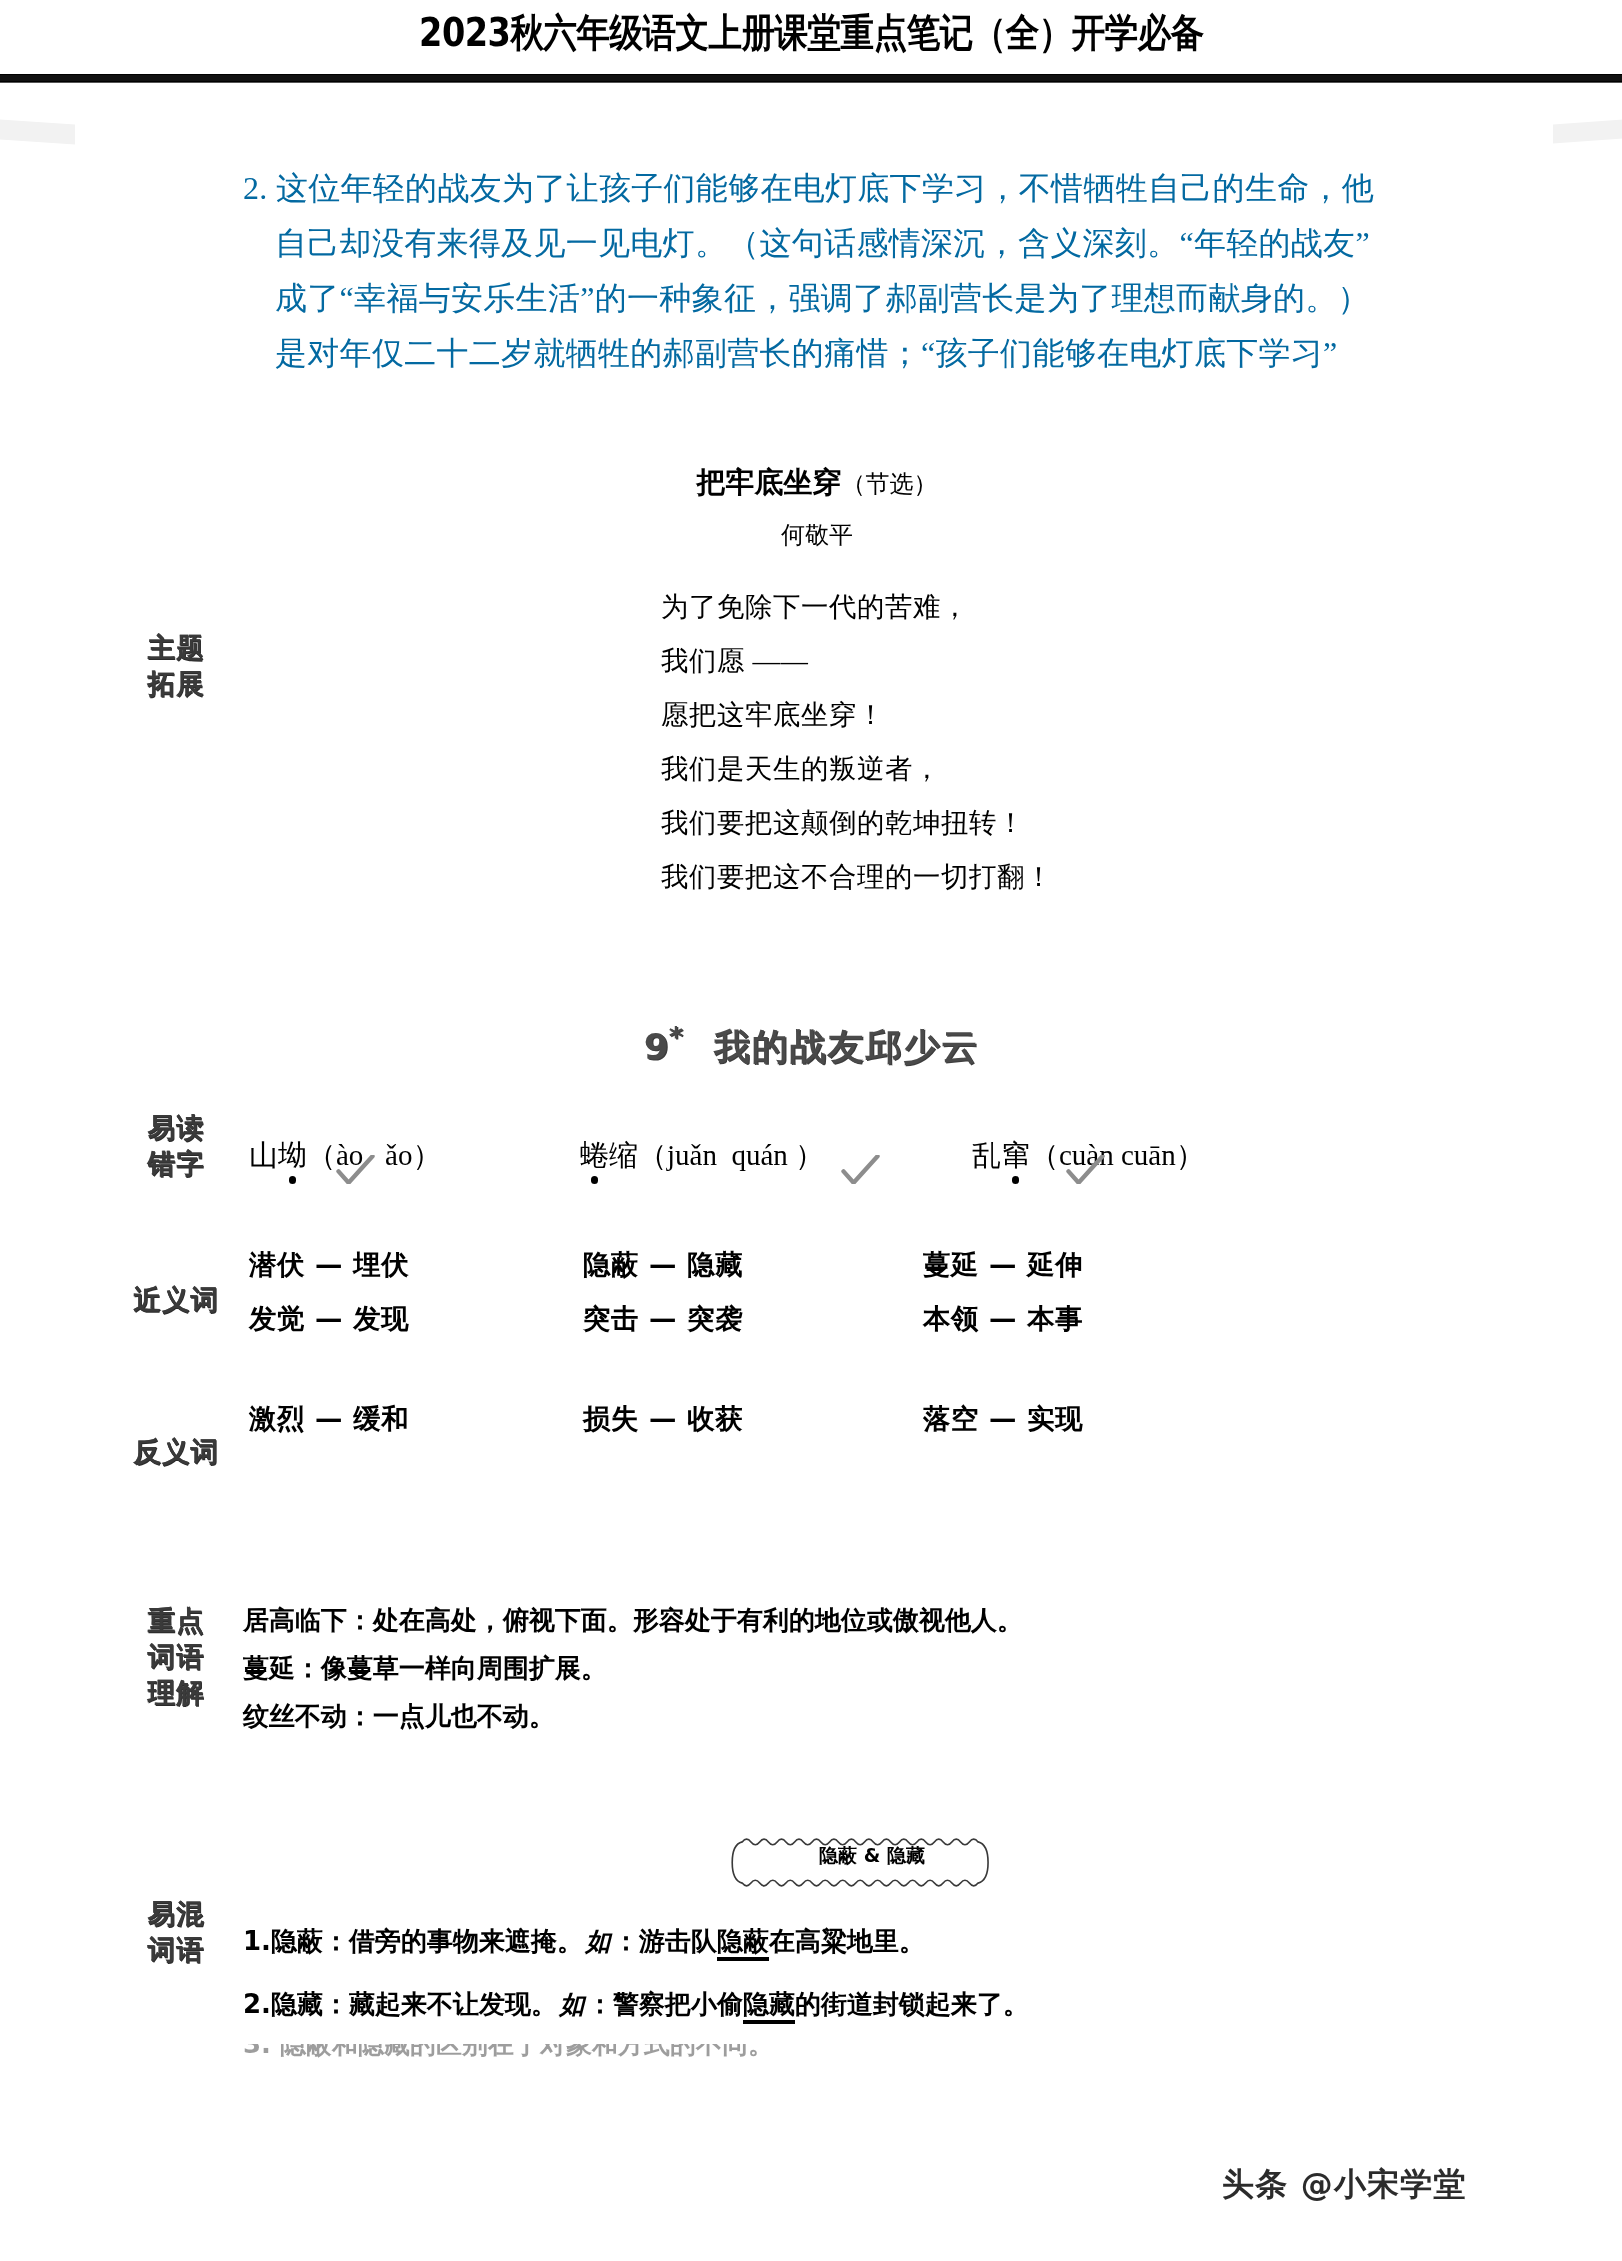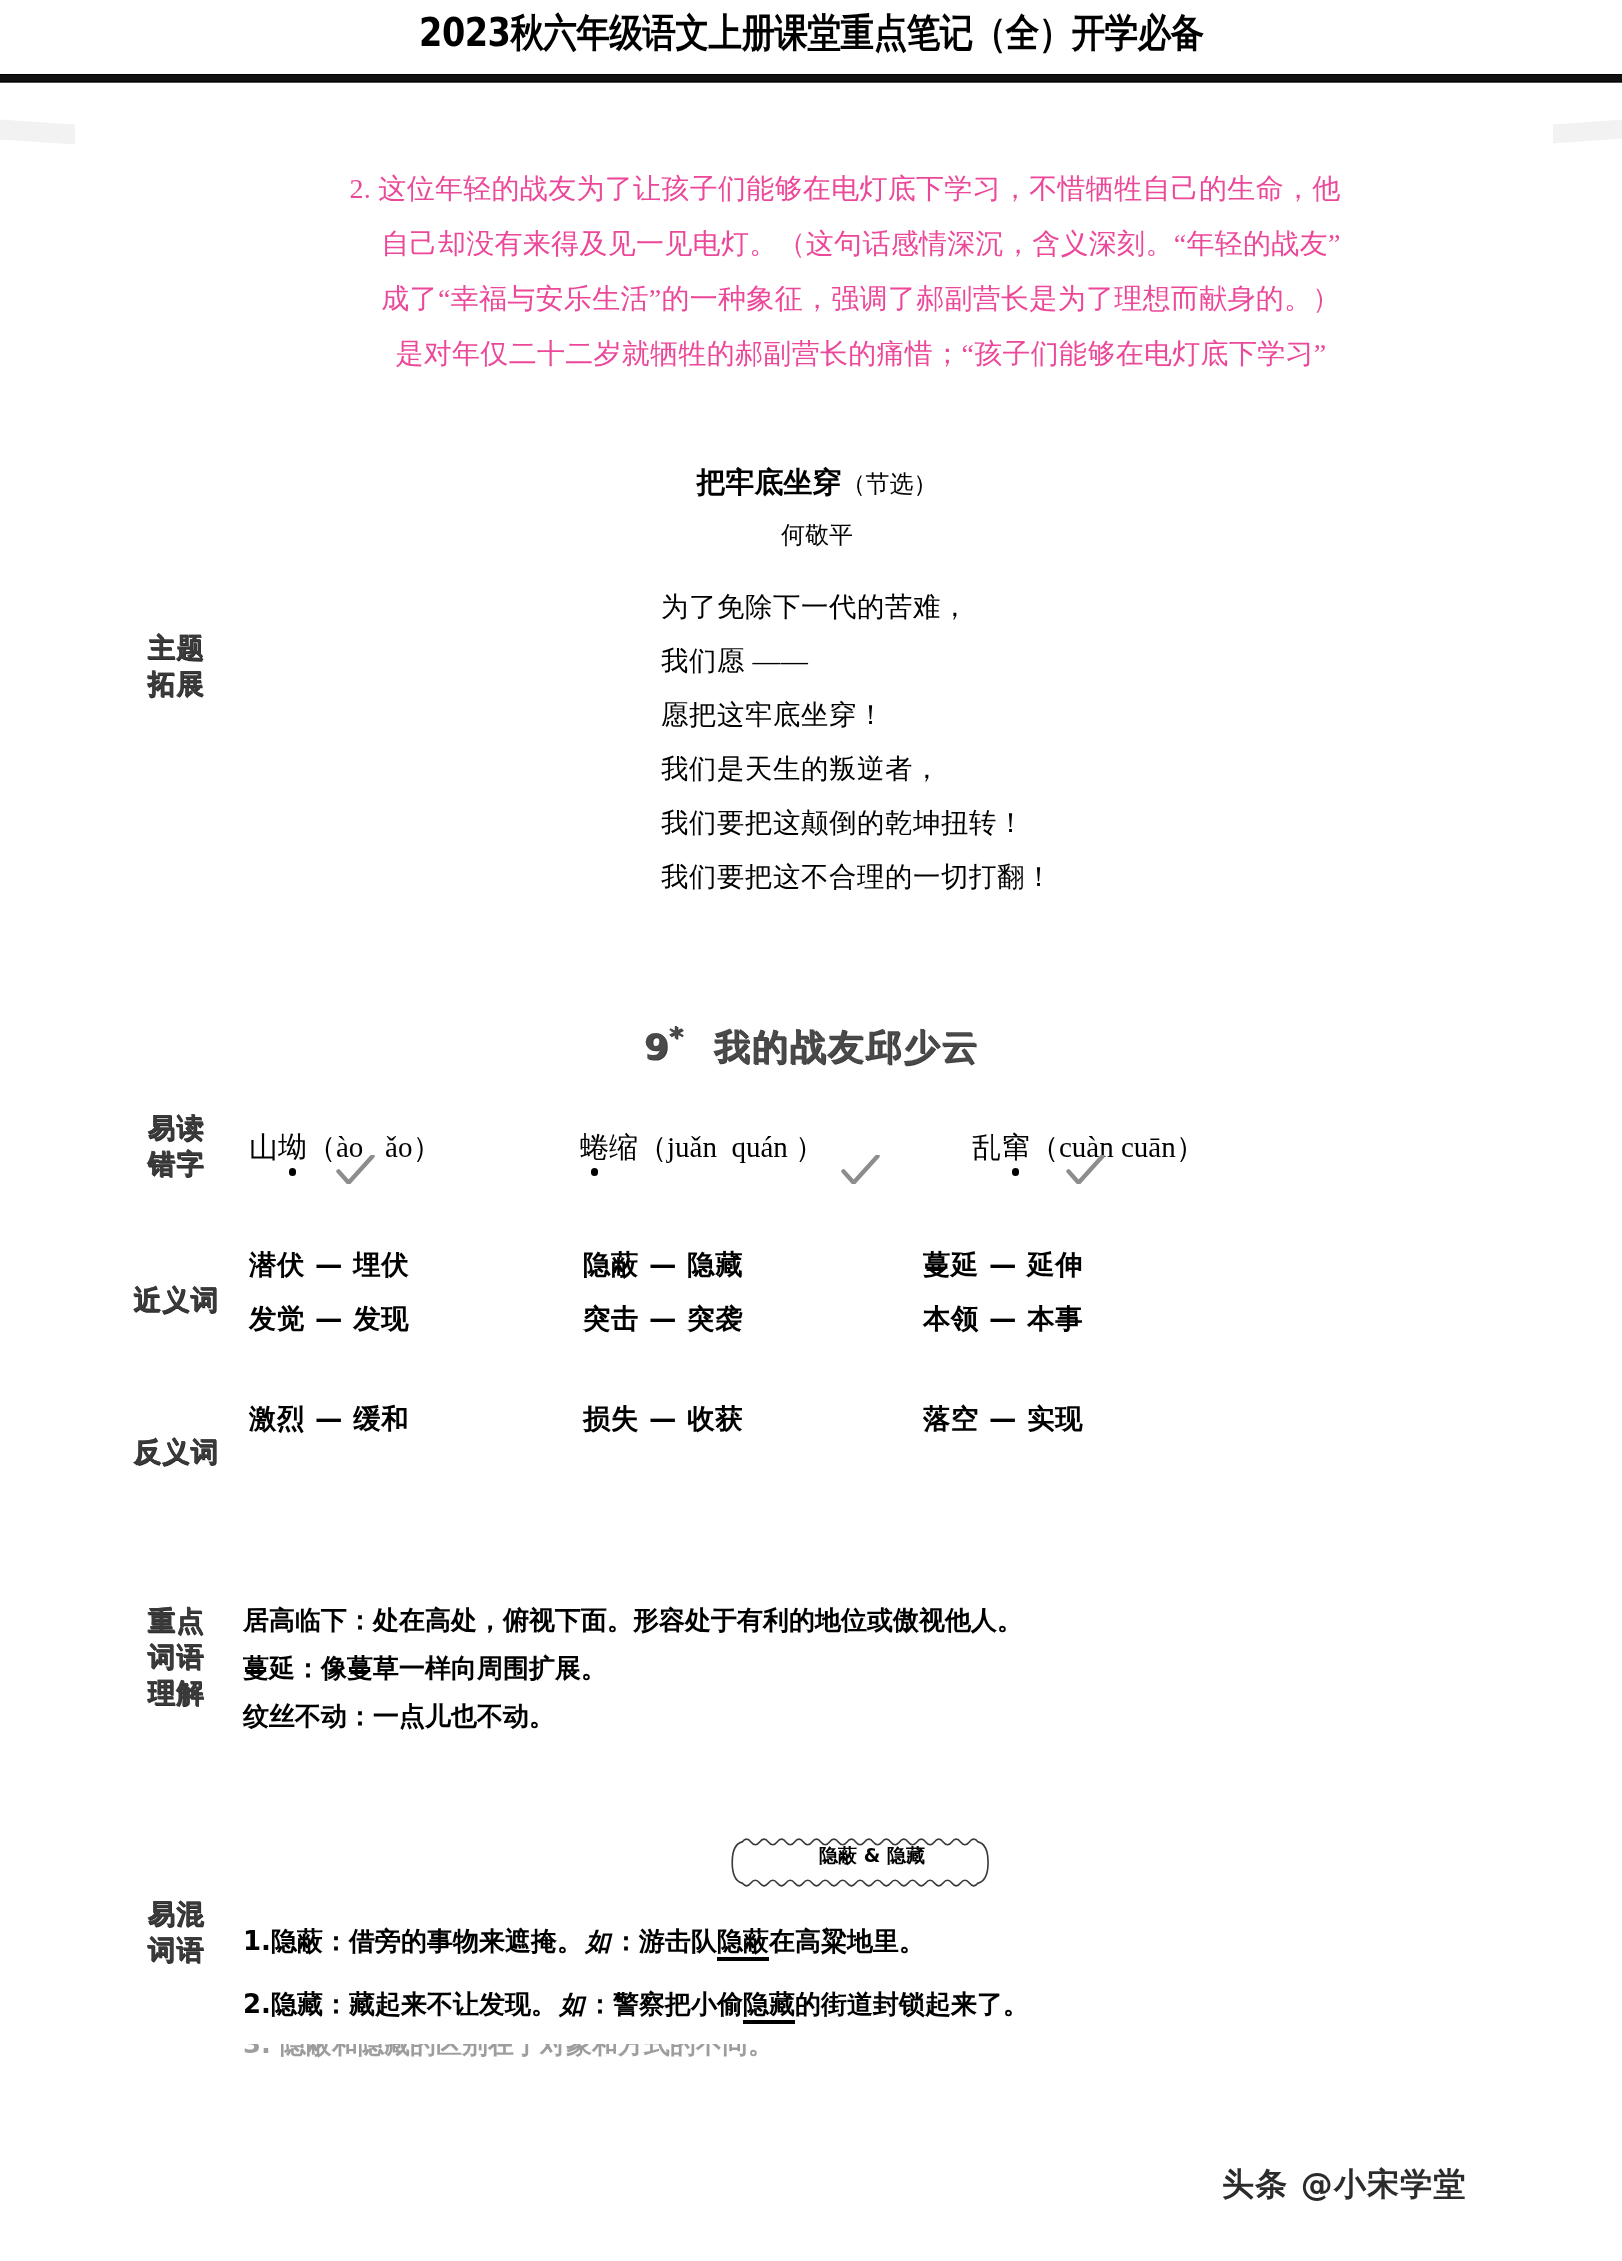--- a/index.html
+++ b/index.html
@@ -74,26 +74,25 @@
 
   
   .para-block {
     position: absolute;
     left: 243px;
     top: 161px;
     width: 1204px;
   }
   .para-line {
     font-family: "Liberation Serif", "DejaVu Serif", serif;
-    font-size: 28px;
+    font-size: 32px;
     line-height: 55px;
     white-space: nowrap;
     letter-spacing: 0.3px;
-    color: #ec4899;
-    text-align: center;
+    color: #0369a1;
   }
   .para-line.first { text-indent: 0; }
   .para-line.cont { padding-left: 32px; }
 
   
   .poem-title {
     position: absolute;
     left: 474px;
     top: 463px;
     width: 686px;
@@ -152,21 +151,21 @@
   
   .pinyin-row {
     position: absolute;
     left: 249px;
     top: 1128px;
     width: 1185px;
     height: 81px;
   }
   .pinyin-item {
     position: absolute;
-    top: 0;
+    top: 8px;
     font-family: "Liberation Serif", "DejaVu Serif", serif;
     font-size: 29px;
     white-space: nowrap;
   }
   .pinyin-item .dotchar {
     position: relative;
   }
   .pinyin-item .dotchar::after {
     content: "";
     position: absolute;

